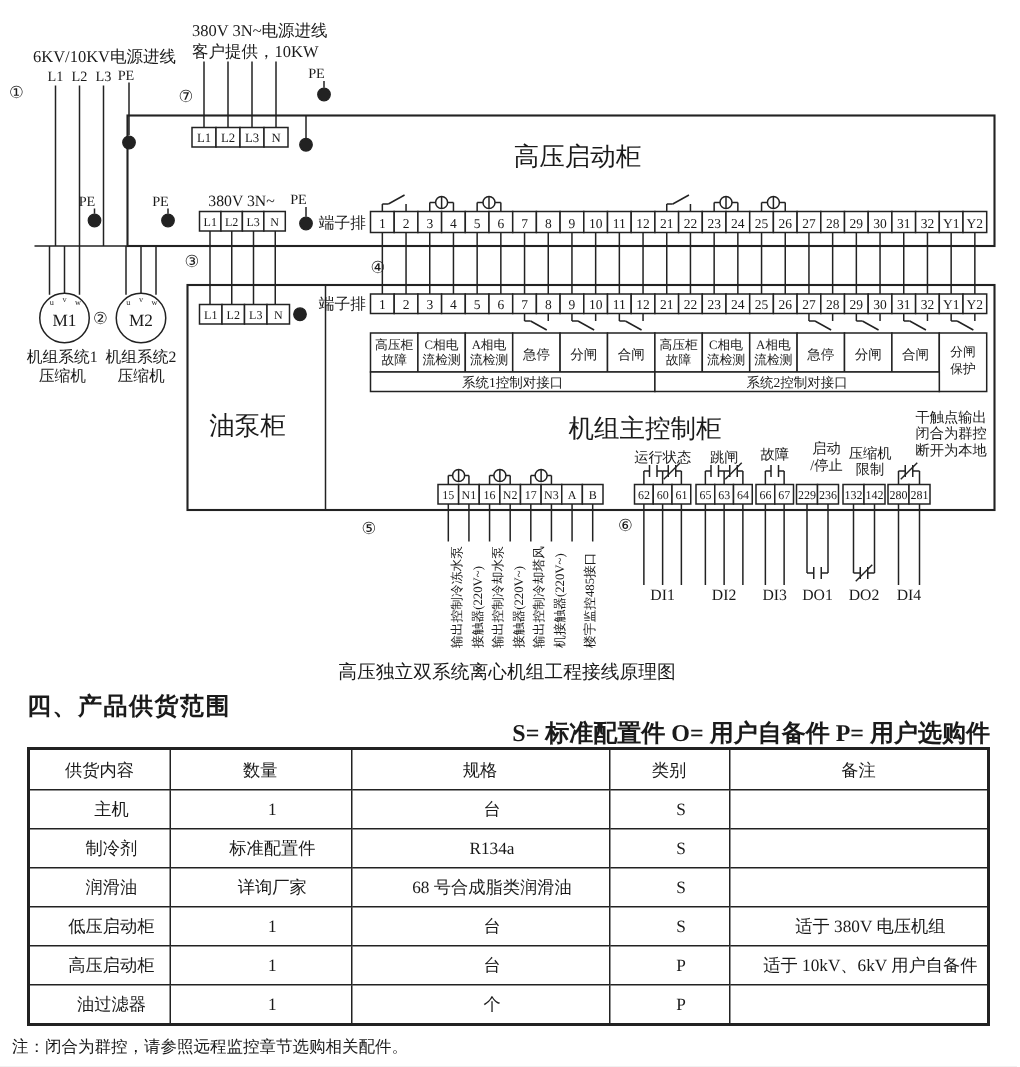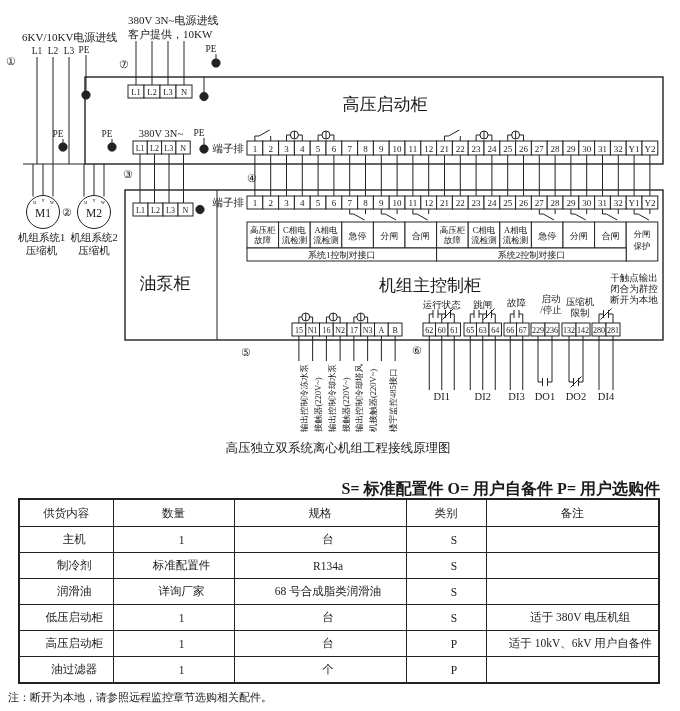--- a/index.html
+++ b/index.html
@@ -492,20 +492,21 @@
       <text x="634" y="303" font-size="9.5" text-anchor="middle">断开为本地</text>
       <text x="441.75" y="400" font-size="10.5" text-anchor="middle">DI1</text>
       <text x="482.75" y="400" font-size="10.5" text-anchor="middle">DI2</text>
       <text x="516.5" y="400" font-size="10.5" text-anchor="middle">DI3</text>
       <text x="545" y="400" font-size="10.5" text-anchor="middle">DO1</text>
       <text x="576" y="400" font-size="10.5" text-anchor="middle">DO2</text>
       <text x="606" y="400" font-size="10.5" text-anchor="middle">DI4</text>
       <text x="417" y="354" font-size="11" text-anchor="middle">⑥</text>
       <text x="338" y="452" font-size="12.5" text-anchor="middle">高压独立双系统离心机组工程接线原理图</text>
     </svg>
+  <div class="section-heading">四、产品供货范围</div>
   <div class="legend">S= 标准配置件  O= 用户自备件  P= 用户选购件</div>
   <table class="supply">
     <colgroup id="cols">
         <col style="width: 94px;">
         <col style="width: 121px;">
         <col style="width: 172px;">
         <col style="width: 80px;">
         <col style="width: 173px;">
       </colgroup>
     <thead>
@@ -555,14 +556,14 @@
         </tr>
         <tr>
           <td>油过滤器</td>
           <td>1</td>
           <td>个</td>
           <td>P</td>
           <td></td>
         </tr>
       </tbody>
   </table>
-  <div class="note">注：断开为本地，请参照远程监控章节选购相关配件。</div>
+  <div class="note">注：闭合为群控，请参照远程监控章节选购相关配件。</div>
 </div>
 
 </body></html>

